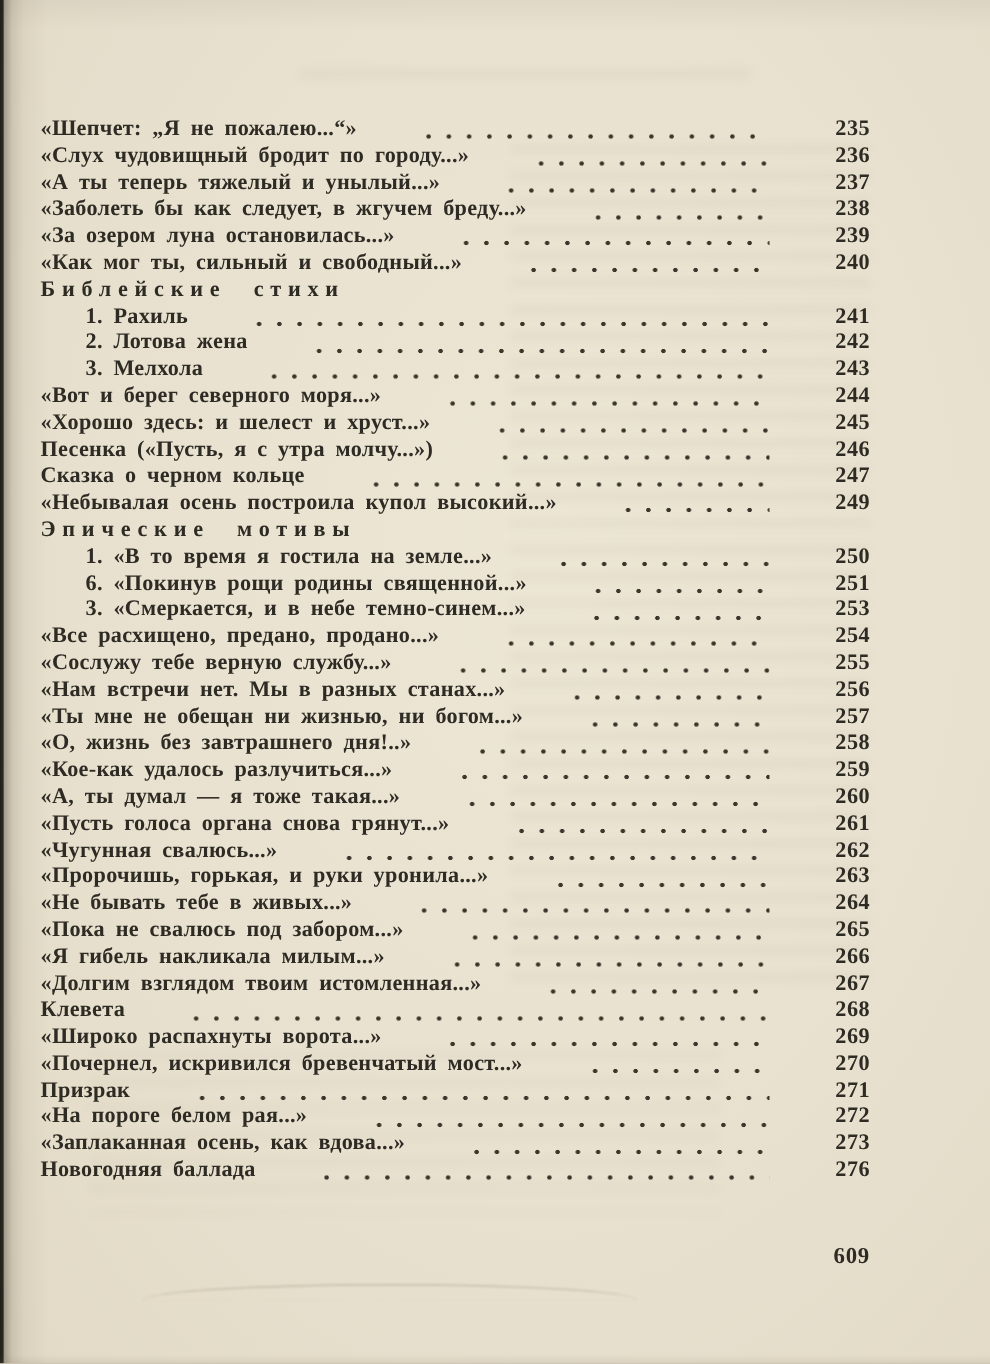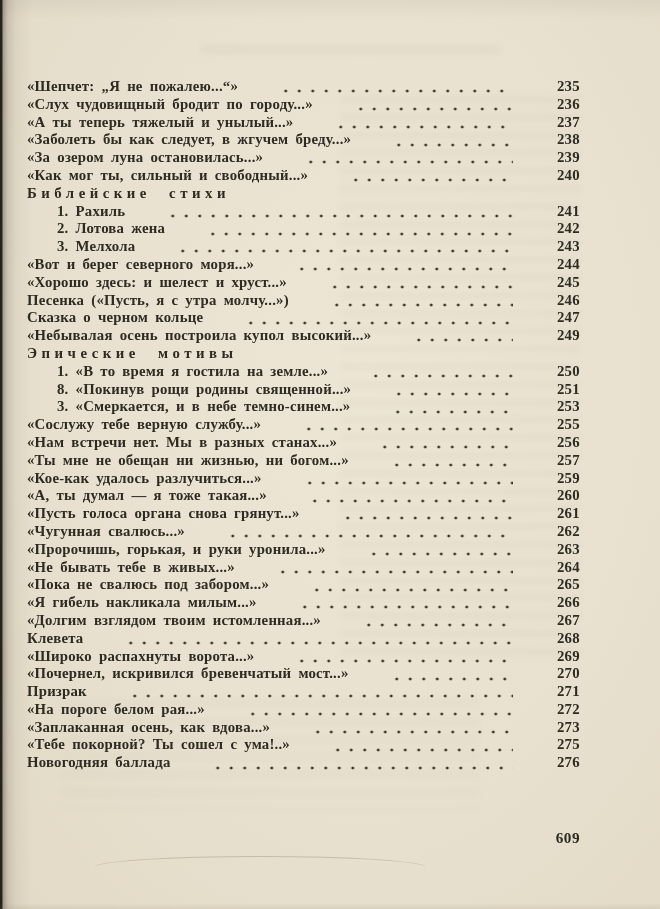--- a/index.html
+++ b/index.html
@@ -144,45 +144,55 @@
       </div>
       <div class="row heading">
         <span class="title">Эпические мотивы</span>
       </div>
       <div class="row indent">
         <span class="title">1. «В то время я гостила на земле...»</span>
         <span class="leader"></span>
         <span class="page">250</span>
       </div>
       <div class="row indent">
-        <span class="title">8. «Покинув рощи родины священной...»</span>
+        <span class="title">6. «Покинув рощи родины священной...»</span>
         <span class="leader"></span>
         <span class="page">251</span>
       </div>
       <div class="row indent">
         <span class="title">3. «Смеркается, и в небе темно-синем...»</span>
         <span class="leader"></span>
         <span class="page">253</span>
       </div>
       <div class="row">
+        <span class="title">«Все расхищено, предано, продано...»</span>
+        <span class="leader"></span>
+        <span class="page">254</span>
+      </div>
+      <div class="row">
         <span class="title">«Сослужу тебе верную службу...»</span>
         <span class="leader"></span>
         <span class="page">255</span>
       </div>
       <div class="row">
         <span class="title">«Нам встречи нет. Мы в разных станах...»</span>
         <span class="leader"></span>
         <span class="page">256</span>
       </div>
       <div class="row">
         <span class="title">«Ты мне не обещан ни жизнью, ни богом...»</span>
         <span class="leader"></span>
         <span class="page">257</span>
       </div>
       <div class="row">
+        <span class="title">«О, жизнь без завтрашнего дня!..»</span>
+        <span class="leader"></span>
+        <span class="page">258</span>
+      </div>
+      <div class="row">
         <span class="title">«Кое-как удалось разлучиться...»</span>
         <span class="leader"></span>
         <span class="page">259</span>
       </div>
       <div class="row">
         <span class="title">«А, ты думал — я тоже такая...»</span>
         <span class="leader"></span>
         <span class="page">260</span>
       </div>
       <div class="row">
@@ -242,25 +252,20 @@
       </div>
       <div class="row">
         <span class="title">«На пороге белом рая...»</span>
         <span class="leader"></span>
         <span class="page">272</span>
       </div>
       <div class="row">
         <span class="title">«Заплаканная осень, как вдова...»</span>
         <span class="leader"></span>
         <span class="page">273</span>
-      </div>
-      <div class="row">
-        <span class="title">«Тебе покорной? Ты сошел с ума!..»</span>
-        <span class="leader"></span>
-        <span class="page">275</span>
       </div>
       <div class="row">
         <span class="title">Новогодняя баллада</span>
         <span class="leader"></span>
         <span class="page">276</span>
       </div>
     </div>
 
   <div class="folio">609</div>
 </div>

